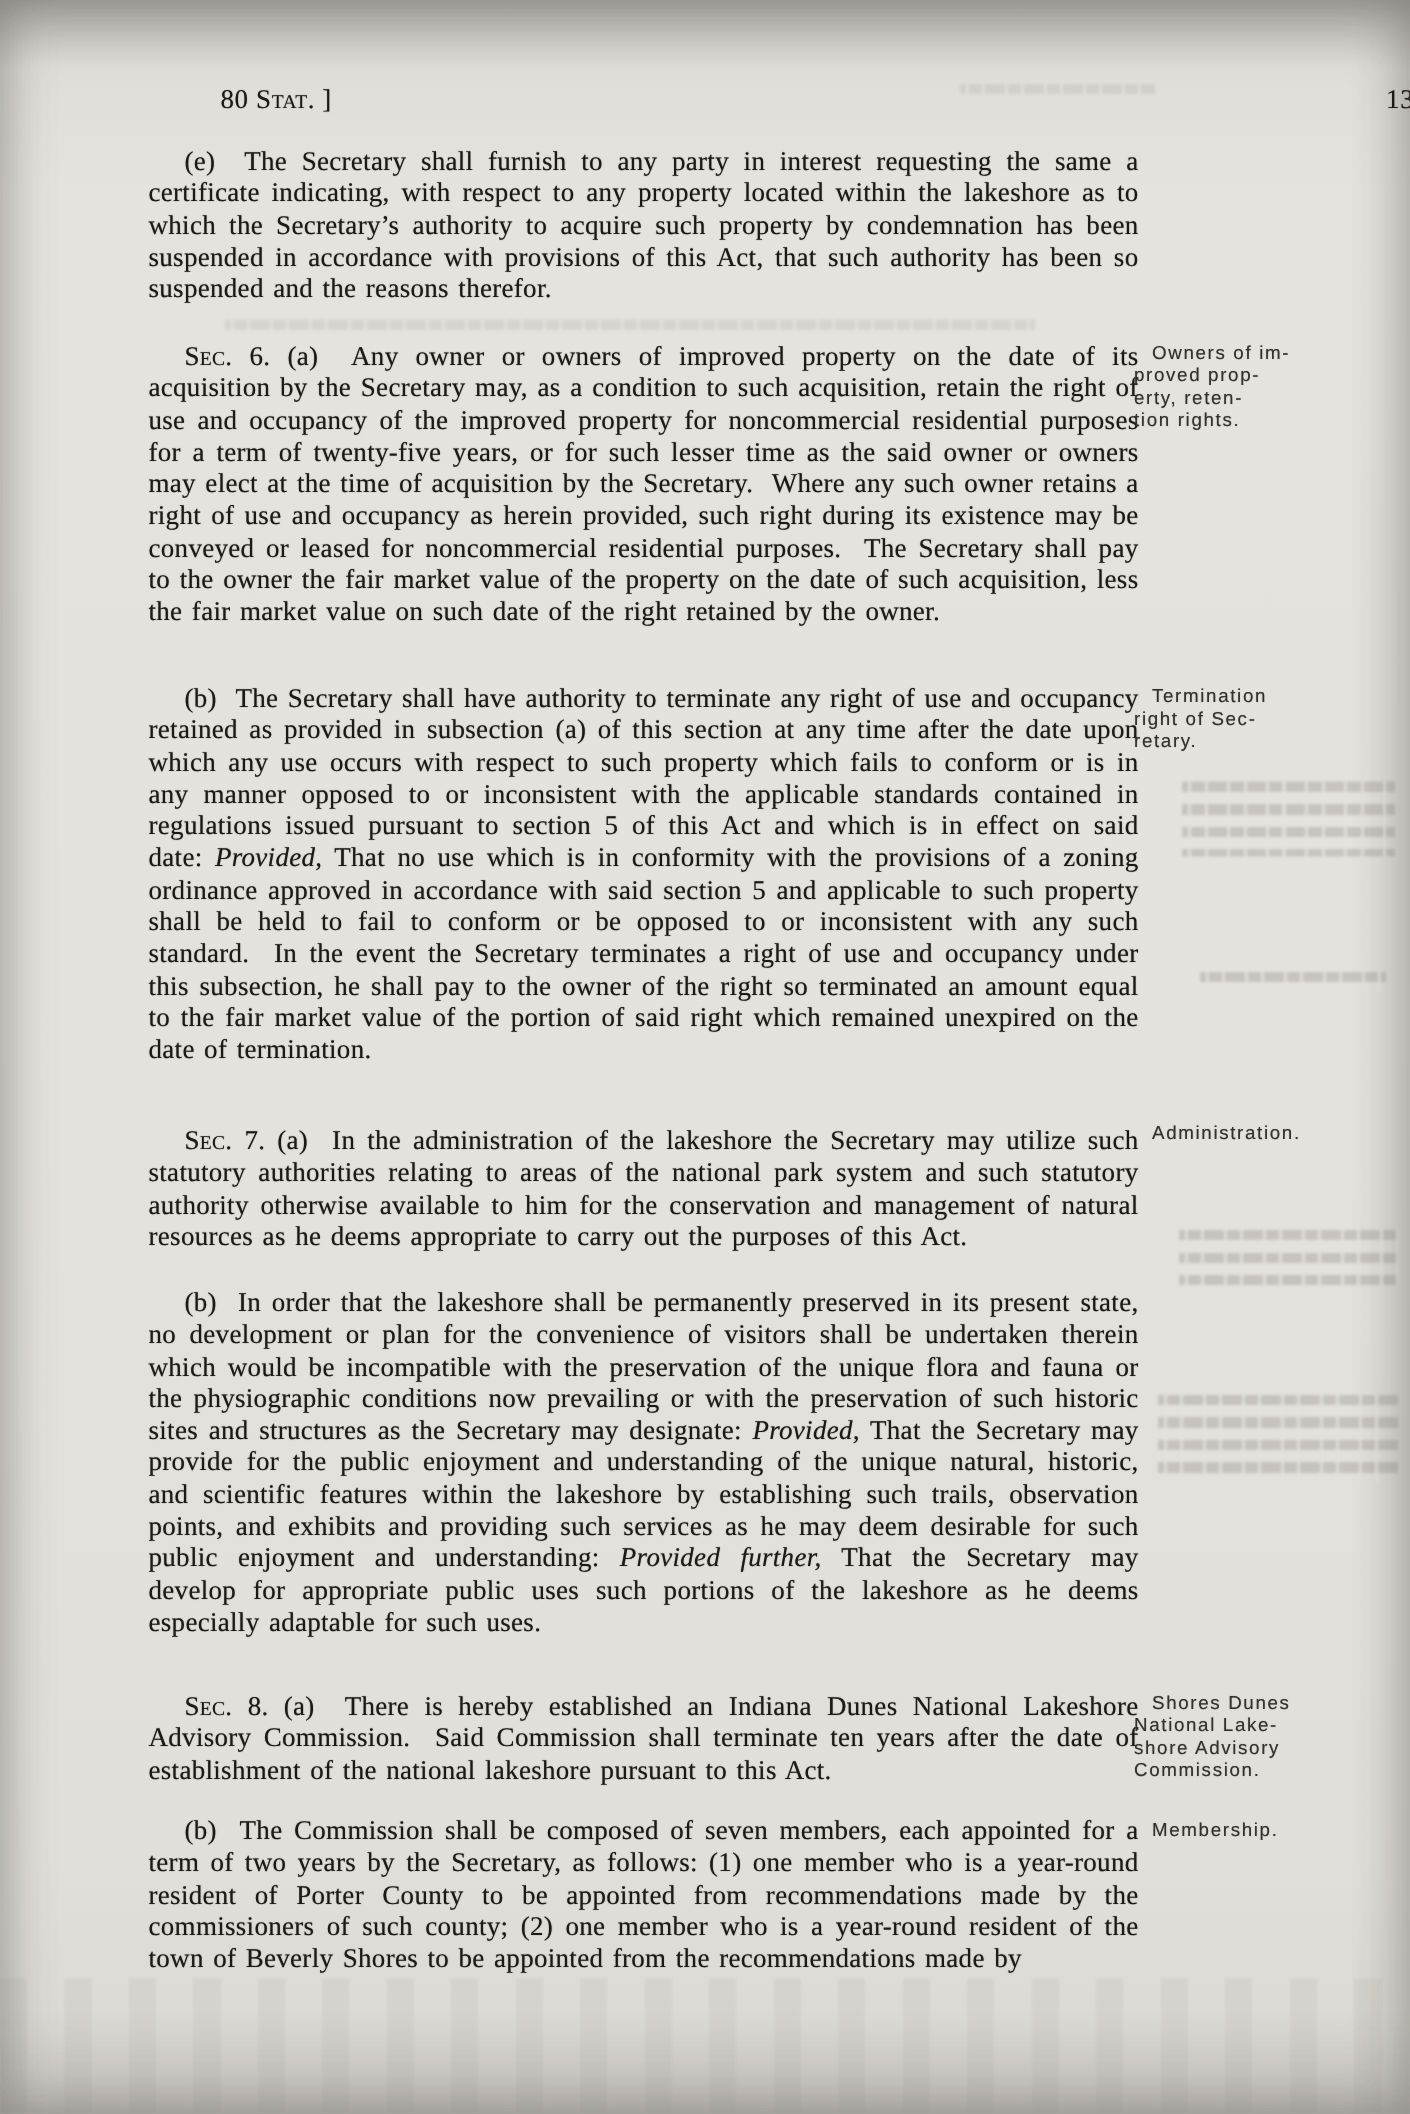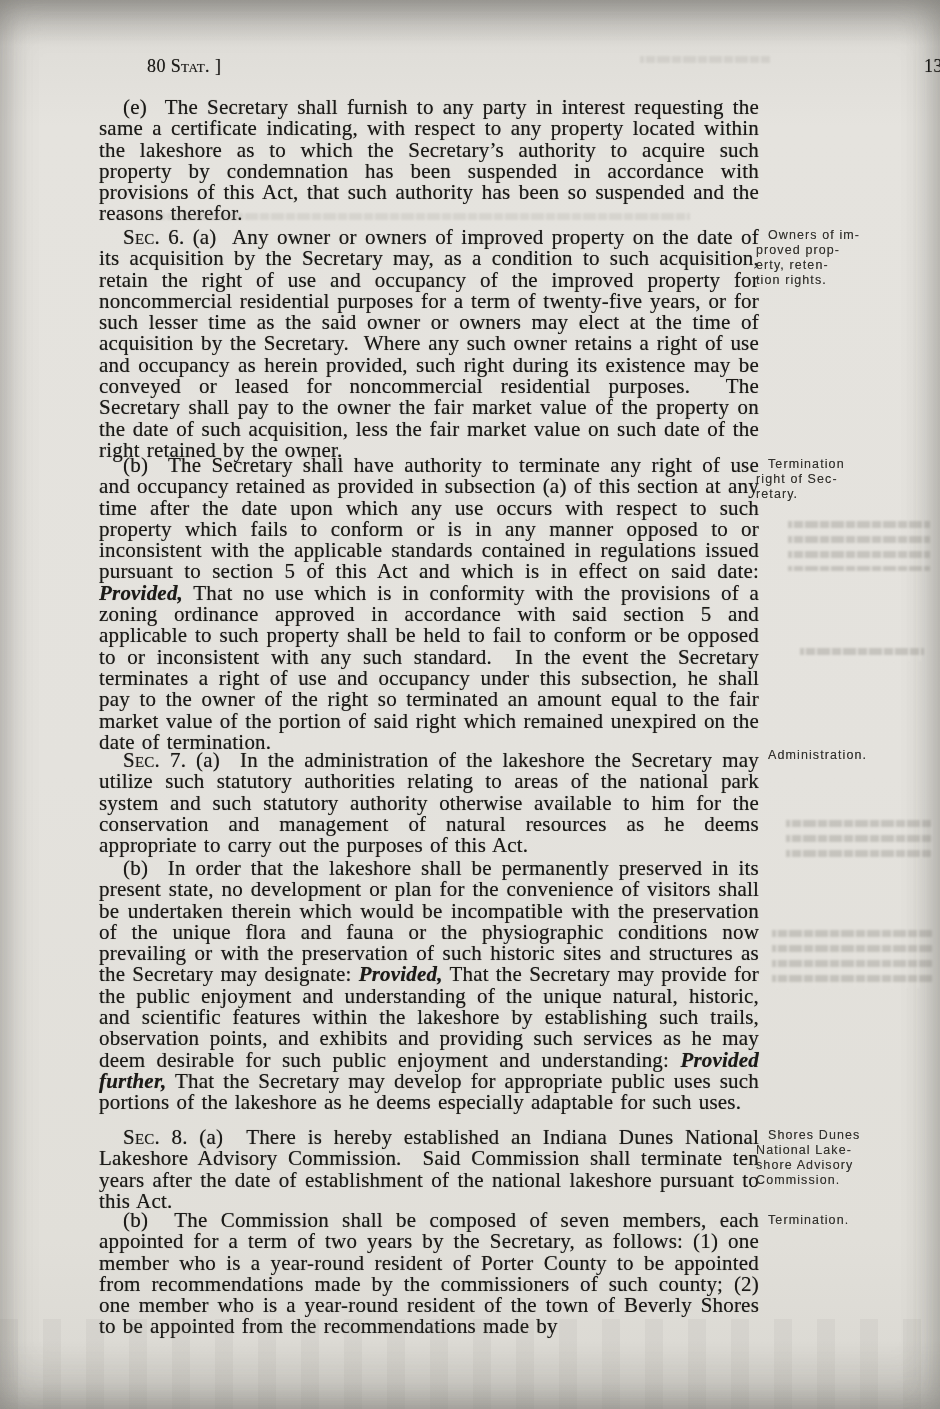--- a/index.html
+++ b/index.html
@@ -33,31 +33,31 @@
   .hdr-volume { left: 100px; font-variant: small-caps; }
   .hdr-title  { left: 224px; }
   .hdr-page   { right: 26px; }
 
   
   .para {
     position: absolute;
     left: 99px;
     width: 660px;
     margin: 0;
-    font-size: 21px;
+    font-size: 18px;
     line-height: 21.3px;
     text-align: justify;
     text-indent: 24px;
     white-space: pre-wrap;
     letter-spacing: .2px;
     word-spacing: 1.6px;
     text-shadow: 0 0 .75px rgba(27,26,23,.6);
   }
   .para .sc { font-variant: small-caps; }
-  .para .it { font-style: italic; font-weight: bold; }
+  .para .it { font-style: italic; }
 
   
   .margin-note {
     position: absolute;
     left: 756px;
     width: 164px;
     margin: 0;
     font-family: "Liberation Sans", "DejaVu Sans", sans-serif;
     font-size: 12.5px;
     line-height: 15px;
@@ -120,21 +120,21 @@
 erty, reten-
 tion rights.</p>
       <p class="margin-note" style="top: 457px;">Termination
 right of Sec-
 retary.</p>
       <p class="margin-note" style="top: 748px;">Administration.</p>
       <p class="margin-note" style="top: 1128px;">Shores Dunes
 National Lake-
 shore Advisory
 Commission.</p>
-      <p class="margin-note" style="top: 1213px;">Termination.</p>
+      <p class="margin-note" style="top: 1213px;">Membership.</p>
     </div>
 
   <div class="ghost ghost-wide" style="left:150px; top:213px; width:540px; height:13px;"></div>
   <div class="ghost" style="left:788px; top:521px; width:142px; height:50px;"></div>
   <div class="ghost" style="left:800px; top:648px; width:124px; height:13px;"></div>
   <div class="ghost" style="left:786px; top:820px; width:146px; height:38px;"></div>
   <div class="ghost" style="left:772px; top:930px; width:160px; height:58px;"></div>
   <div class="ghost ghost-wide" style="left:640px; top:56px; width:130px; height:14px;"></div>
 
   <div class="bottom-mottle"></div>

